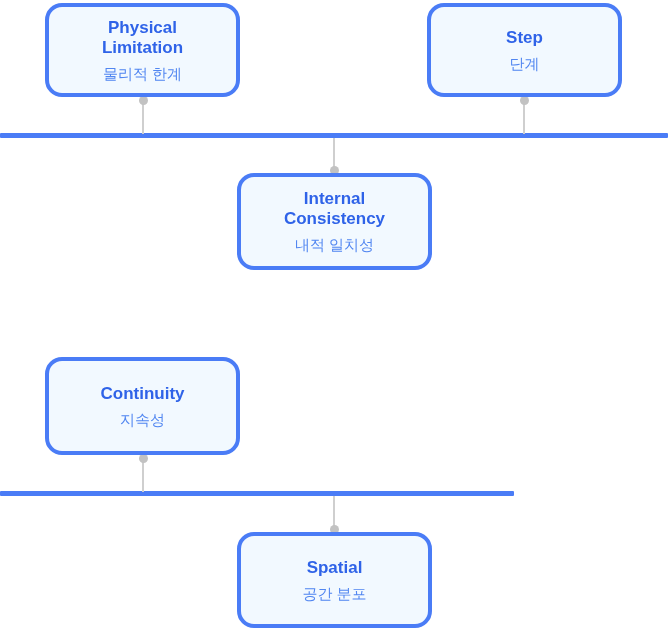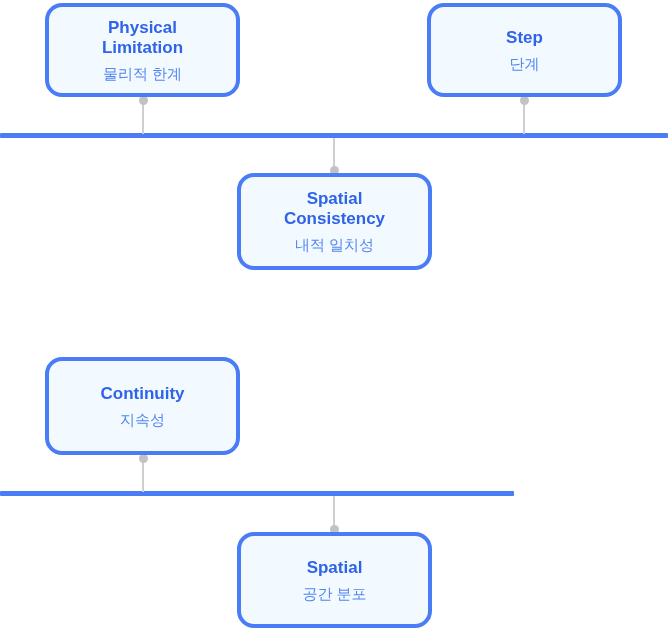--- a/index.html
+++ b/index.html
@@ -116,21 +116,21 @@
     <div class="node-title">Physical Limitation</div>
     <div class="node-subtitle">물리적 한계</div>
   </div>
 
   <div class="node node-b">
     <div class="node-title">Step</div>
     <div class="node-subtitle">단계</div>
   </div>
 
   <div class="node node-c">
-    <div class="node-title">Spatial Consistency</div>
+    <div class="node-title">Internal Consistency</div>
     <div class="node-subtitle">내적 일치성</div>
   </div>
 
   <div class="node node-e">
     <div class="node-title">Spatial</div>
     <div class="node-subtitle">공간 분포</div>
   </div>
 
   <div class="node node-d">
     <div class="node-title">Continuity</div>

